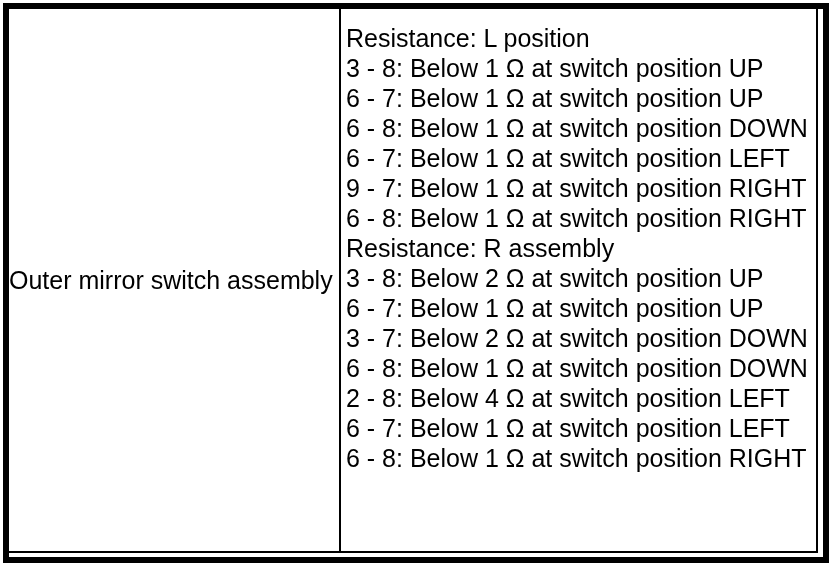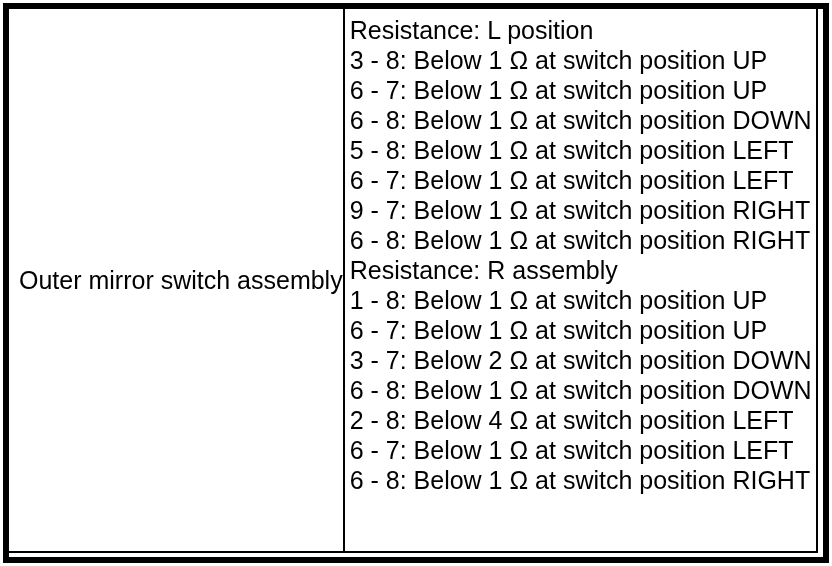--- a/index.html
+++ b/index.html
@@ -40,30 +40,30 @@
     border-bottom: 2px solid #000000;
     font-size: 25px;
     line-height: 30px;
   }
 
   .cell-component {
     flex: 0 0 332px;
     border-right: 2px solid #000000;
     display: flex;
     align-items: center;
-    padding-left: 10px;
+    padding-left: 0;
   }
 
   .cell-component .component-label {
     white-space: nowrap;
   }
 
   .cell-specs {
     flex: 1 1 auto;
-    padding: 6px 0 0 5px;
+    padding: 14px 0 0 5px;
     overflow: hidden;
   }
 
   .spec-line {
     white-space: nowrap;
   }
 </style>
 </head>
 <body>
 
@@ -73,26 +73,25 @@
 
       <div class="cell-component">
         <span class="component-label">Outer mirror switch assembly</span>
       </div>
 
       <div class="cell-specs">
         <div class="spec-line">Resistance: L position</div>
         <div class="spec-line">3 - 8: Below 1 Ω at switch position UP</div>
         <div class="spec-line">6 - 7: Below 1 Ω at switch position UP</div>
         <div class="spec-line">6 - 8: Below 1 Ω at switch position DOWN</div>
-        <div class="spec-line">5 - 8: Below 1 Ω at switch position LEFT</div>
         <div class="spec-line">6 - 7: Below 1 Ω at switch position LEFT</div>
         <div class="spec-line">9 - 7: Below 1 Ω at switch position RIGHT</div>
         <div class="spec-line">6 - 8: Below 1 Ω at switch position RIGHT</div>
         <div class="spec-line">Resistance: R assembly</div>
-        <div class="spec-line">1 - 8: Below 1 Ω at switch position UP</div>
+        <div class="spec-line">3 - 8: Below 2 Ω at switch position UP</div>
         <div class="spec-line">6 - 7: Below 1 Ω at switch position UP</div>
         <div class="spec-line">3 - 7: Below 2 Ω at switch position DOWN</div>
         <div class="spec-line">6 - 8: Below 1 Ω at switch position DOWN</div>
         <div class="spec-line">2 - 8: Below 4 Ω at switch position LEFT</div>
         <div class="spec-line">6 - 7: Below 1 Ω at switch position LEFT</div>
         <div class="spec-line">6 - 8: Below 1 Ω at switch position RIGHT</div>
       </div>
 
     </div>
   </div>

